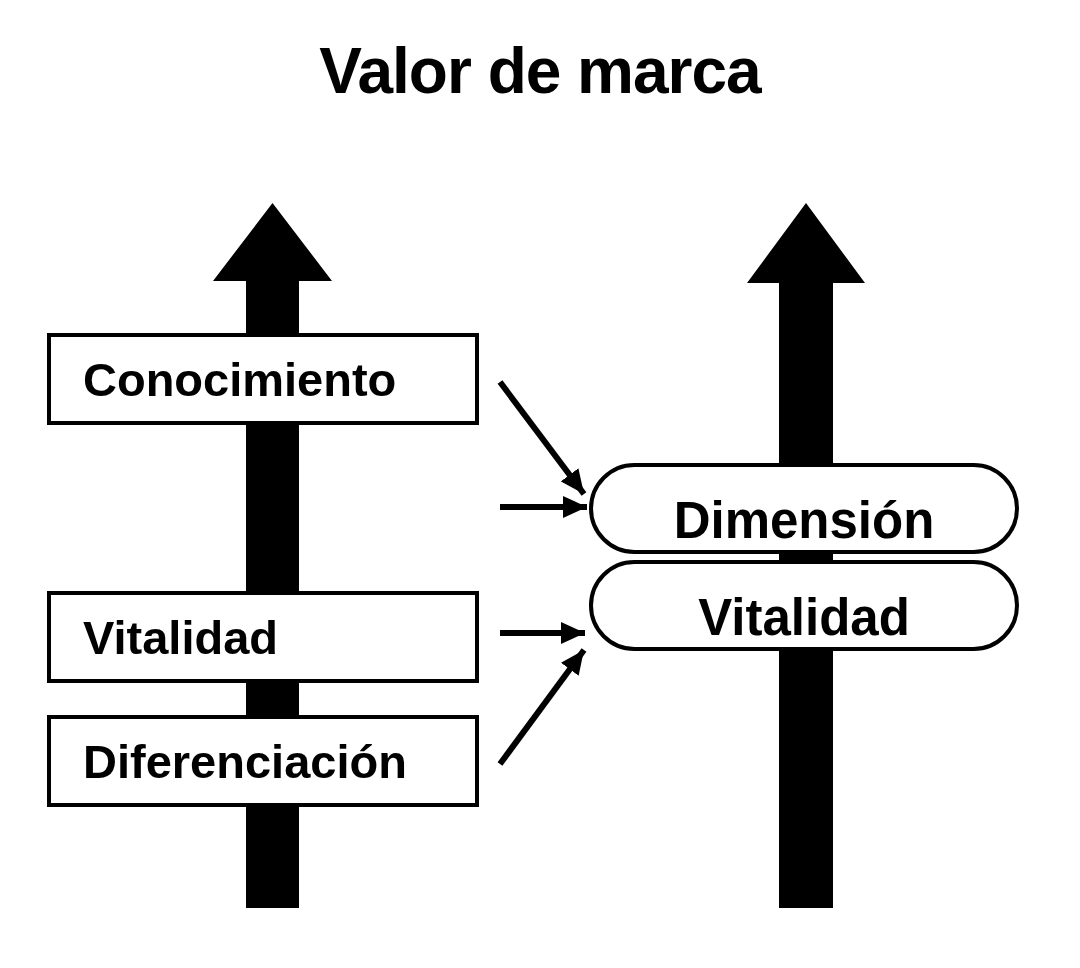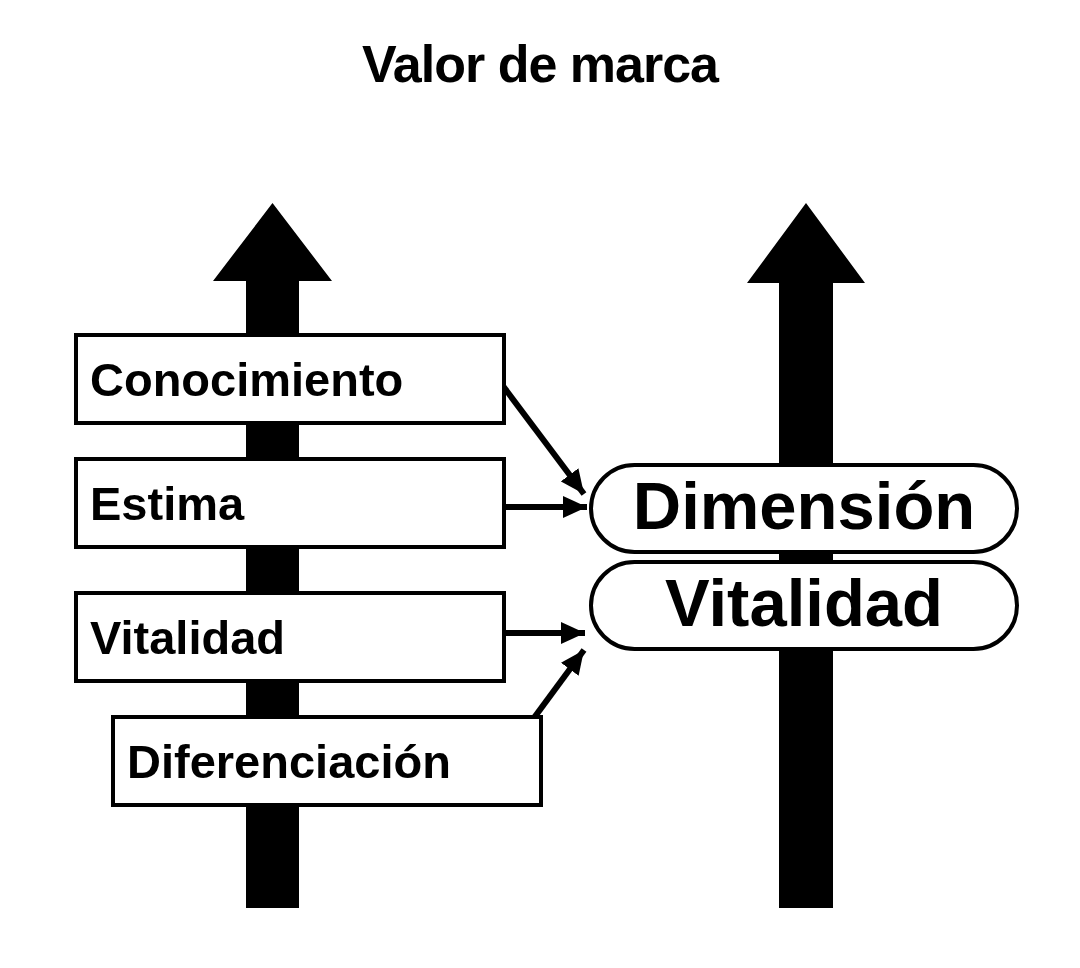--- a/index.html
+++ b/index.html
@@ -16,60 +16,60 @@
   .canvas {
     position: relative;
     width: 1080px; height: 968px;
     background: var(--paper);
   }
   .title {
     position: absolute;
     left: 0; top: 34px;
     width: 1080px;
     text-align: center;
-    font-size: 52px;
+    font-size: 64px;
     font-weight: 700;
     color: var(--ink);
     letter-spacing: -1px;
   }
   .arrow-layer {
     position: absolute;
     left: 0; top: 0;
     width: 1080px; height: 968px;
   }
   .factor-box {
     position: absolute;
-    left: 74px;
+    left: 47px;
     width: 432px;
     height: 92px;
     background: var(--paper);
     border: 4px solid var(--ink);
     display: flex;
     align-items: center;
-    padding-left: 12px;
+    padding-left: 32px;
     font-size: 47px;
     font-weight: 700;
     color: var(--ink);
   }
   .box-conocimiento   { top: 333px; }
   .box-estima         { top: 457px; }
   .box-relevancia     { top: 591px; }
-  .box-diferenciacion { top: 715px; margin-left: 37px; }
+  .box-diferenciacion { top: 715px; }
   .pill {
     position: absolute;
     left: 589px;
     width: 430px;
     height: 91px;
     background: var(--paper);
     border: 4px solid var(--ink);
     border-radius: 48px;
     display: flex;
-    align-items: flex-start;
+    align-items: flex-end;
     justify-content: center;
-    font-size: 67px;
+    font-size: 51px;
     font-weight: 700;
     color: var(--ink);
   }
   .pill-dimension { top: 463px; }
   .pill-vitalidad { top: 560px; }
 </style>
 </head>
 <body>
 
 <div class="canvas">
@@ -91,23 +91,20 @@
       <line x1="500" y1="507" x2="587" y2="507" marker-end="url(#ah)"></line>
       <line x1="500" y1="633" x2="585" y2="633" marker-end="url(#ah)"></line>
       <line x1="500" y1="764" x2="584" y2="650" marker-end="url(#ah)"></line>
     </g>
   </svg>
 
   <div class="factor-box box-conocimiento">
     <span>Conocimiento</span>
   </div>
 
-  <div class="factor-box box-estima">
-    <span>Estima</span>
-  </div>
 
   <div class="factor-box box-relevancia">
     <span>Vitalidad</span>
   </div>
 
   <div class="factor-box box-diferenciacion">
     <span>Diferenciación</span>
   </div>
 
   <div class="pill pill-dimension">

